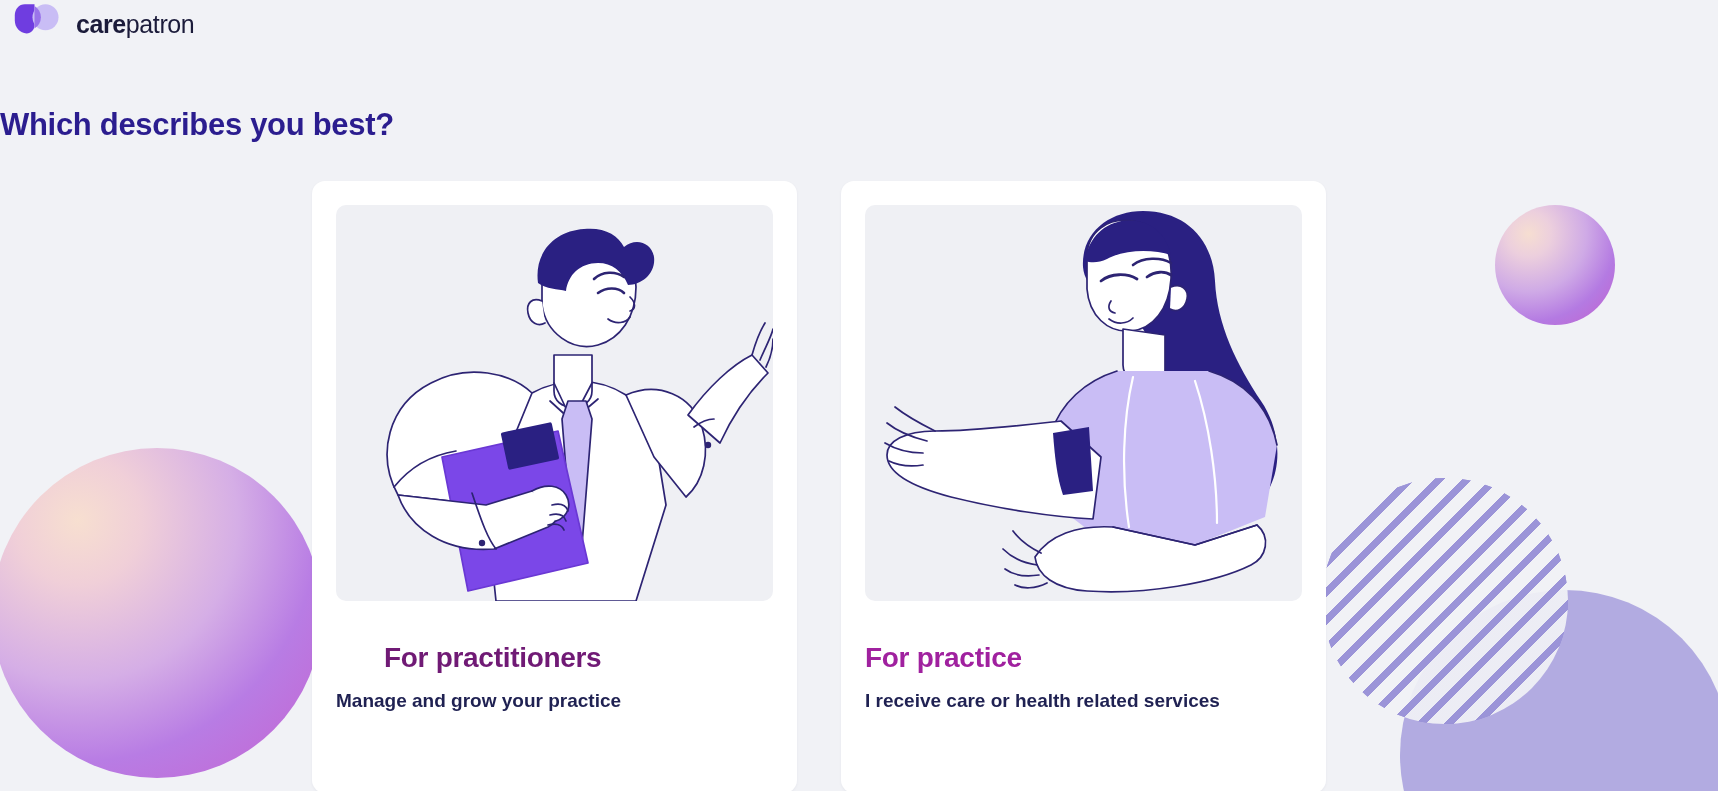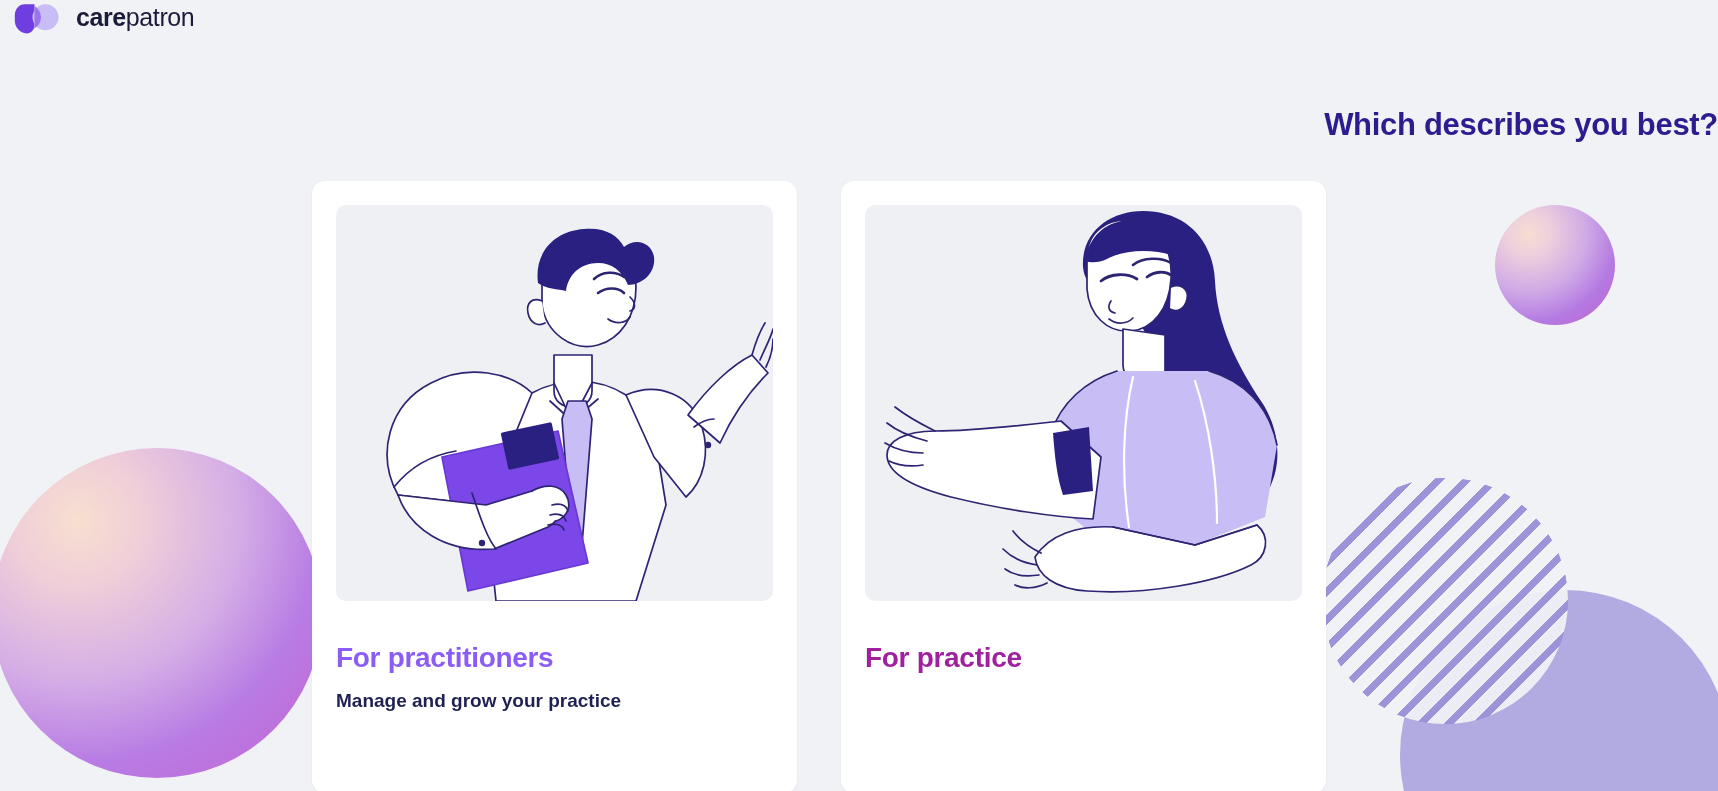--- a/index.html
+++ b/index.html
@@ -85,21 +85,21 @@
       rgba(241,242,246,0.92) 7px, rgba(241,242,246,0.92) 20px
     );
   }
 
   
   .logo {
     position: absolute;
     left: 14px;
     top: 3px;
     display: flex;
-    align-items: flex-start;
+    align-items: flex-end;
     gap: 10px;
     z-index: 5;
   }
 
   .logo-mark { width: 52px; height: 36px; display: block; }
 
   .logo-word {
     font-size: 25px;
     letter-spacing: -0.4px;
     color: #1b1b3a;
@@ -107,21 +107,21 @@
   }
   .logo-word .b { font-weight: 700; }
   .logo-word .n { font-weight: 400; }
 
   
   .page-title {
     position: absolute;
     top: 107px;
     left: 0;
     width: 100%;
-    text-align: right;
+    text-align: left;
     font-size: 31px;
     font-weight: 700;
     color: #2b1d8f;
     letter-spacing: -0.3px;
     z-index: 4;
   }
 
   
   .cards {
     position: absolute;
@@ -152,21 +152,21 @@
   }
   .card-illo svg { display: block; width: 100%; height: 100%; }
 
   .card-title {
     margin-top: 42px;
     font-size: 28px;
     font-weight: 700;
     letter-spacing: -0.3px;
     line-height: 1.1;
   }
-  .card-title.practitioners { color: #8b5cf6; }
+  .card-title.practitioners { color: #701a75; margin-left: 48px; }
   .card-title.clients { color: #a0219f; }
 
   .card-sub {
     margin-top: 15px;
     font-size: 19px;
     font-weight: 700;
     color: #1f2152;
     line-height: 1.3;
   }
 </style>
@@ -302,15 +302,16 @@
           <path d="M176 348 C164 342 154 334 148 326"></path>
           <path d="M172 360 C158 358 146 352 138 344"></path>
           <path d="M174 370 C160 372 148 370 140 364"></path>
           <path d="M182 378 C170 384 158 384 150 380"></path>
 
           <path d="M248 322 L330 340 L392 320" fill="none"></path>
         </g>
       </svg>
     </div>
     <div class="card-title clients">For practice</div>
+    <div class="card-sub">I receive care or health related services</div>
   </div>
 
 </div>
 
 </body></html>

